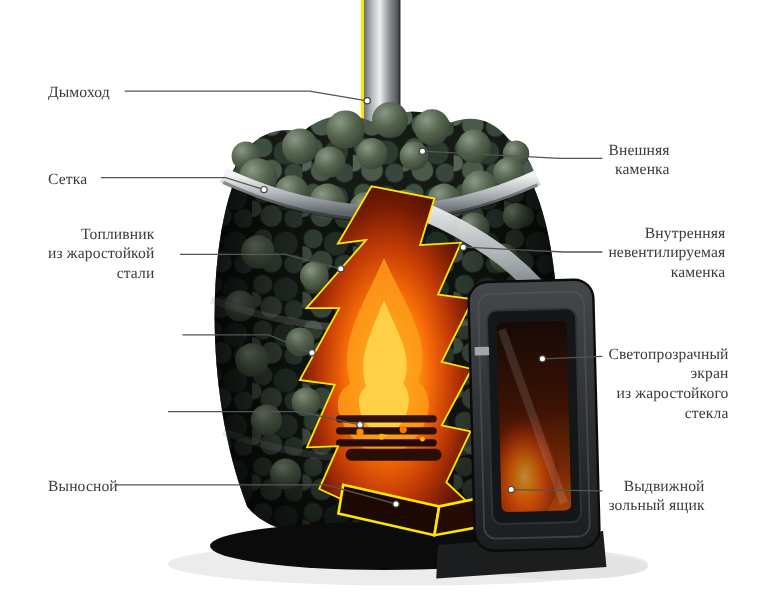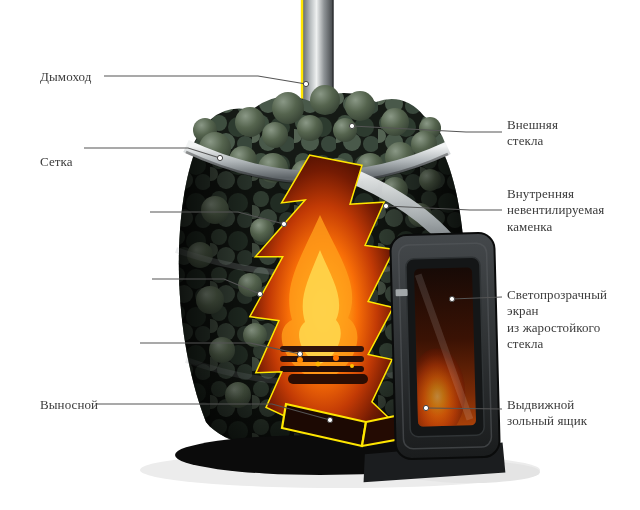--- a/index.html
+++ b/index.html
@@ -1,17 +1,17 @@
 <!DOCTYPE html>
 <html><head>
 <meta charset="utf-8">
 <style>
   html,body{margin:0;padding:0;background:#ffffff;}
   .stage{position:relative;width:640px;height:510px;background:#ffffff;overflow:hidden;
-         font-family:"Liberation Serif","DejaVu Serif",serif;}
+         font-family:"Liberation Serif","DejaVu Serif",serif;text-align:right;}
   .art{position:absolute;left:0;top:0;}
   .label{position:absolute;font-size:13px;line-height:1.25;color:#3b3b3b;
          white-space:pre-line;letter-spacing:.1px;}
   .label.right{max-width:132px;}
 </style>
 </head>
 <body>
 
 <div class="stage">
 
@@ -203,25 +203,28 @@
       <circle cx="300" cy="354" r="2.6"></circle>
       <circle cx="330" cy="420" r="2.6"></circle>
       <circle cx="352" cy="126" r="2.6"></circle>
       <circle cx="386" cy="206" r="2.6"></circle>
       <circle cx="452" cy="299" r="2.6"></circle>
       <circle cx="426" cy="408" r="2.6"></circle>
     </g>
   </svg>
 
   <div class="label" style="left:40px;top:69px">Дымоход</div>
-  <div class="label" style="left:40px;top:154px">Сетка</div>
+  <div class="label" style="left:40px;top:141px">Сетка</div>
+  <div class="label" style="left:40px;top:187px">Топливник
+из жаростойкой
+стали</div>
   <div class="label" style="left:40px;top:397px">Выносной</div>
 
   <div class="label right" style="left:507px;top:117px">Внешняя
-стекла</div>
+каменка</div>
   <div class="label right" style="left:507px;top:186px">Внутренняя
 невентилируемая
 каменка</div>
   <div class="label right" style="left:507px;top:397px">Выдвижной
 зольный ящик</div>
   <div class="label right" style="left:507px;top:287px">Светопрозрачный
 экран
 из жаростойкого
 стекла</div>
 

